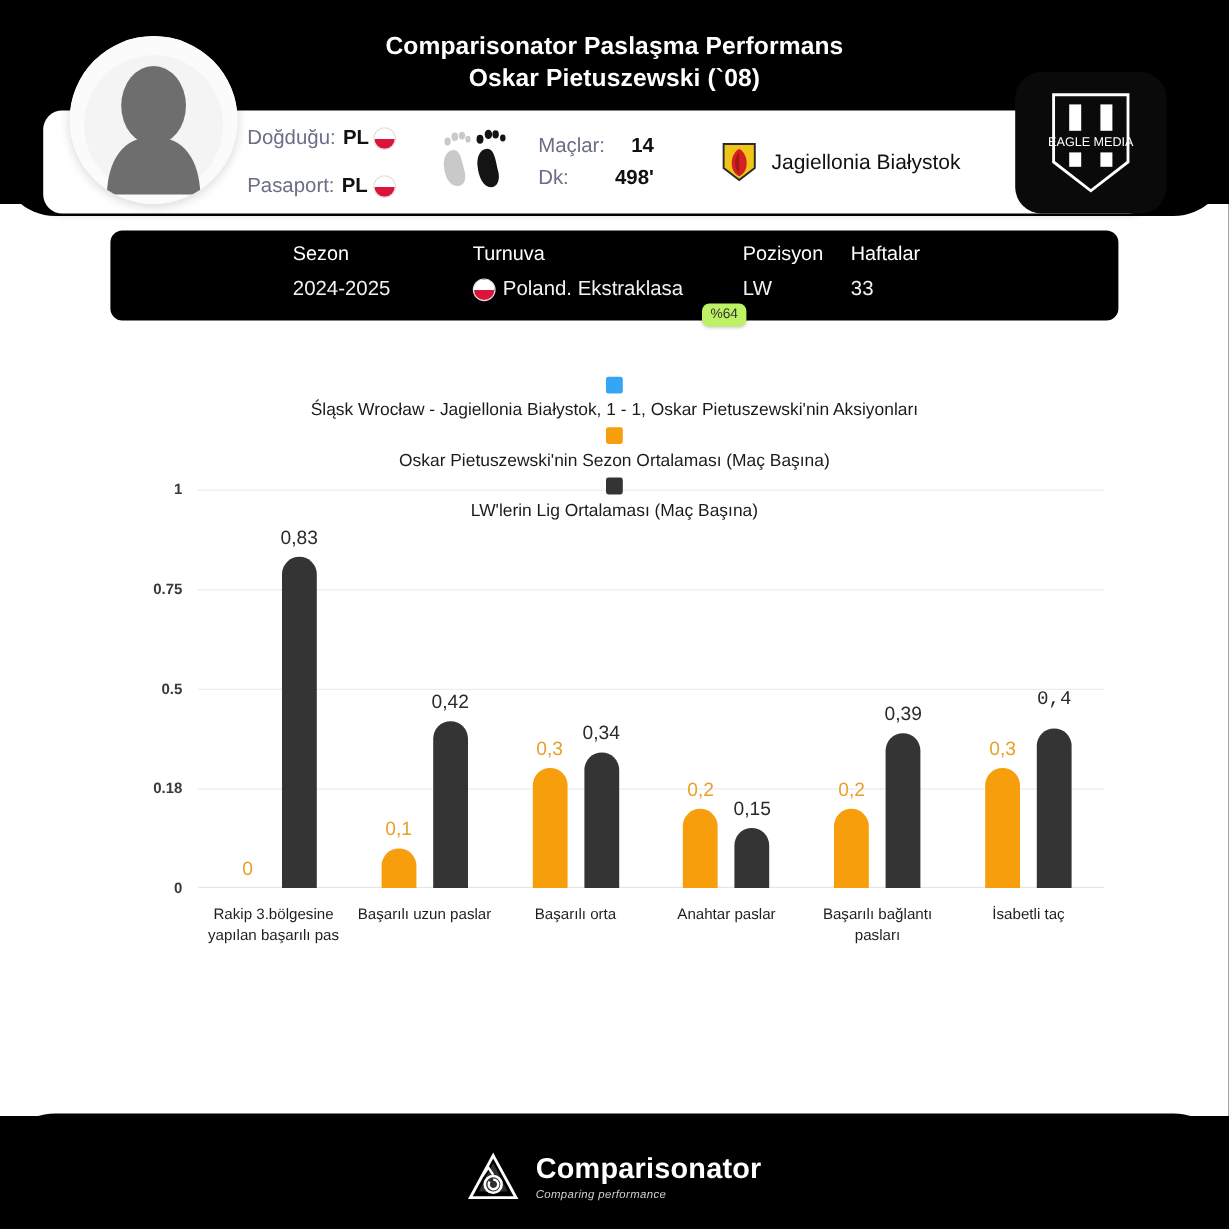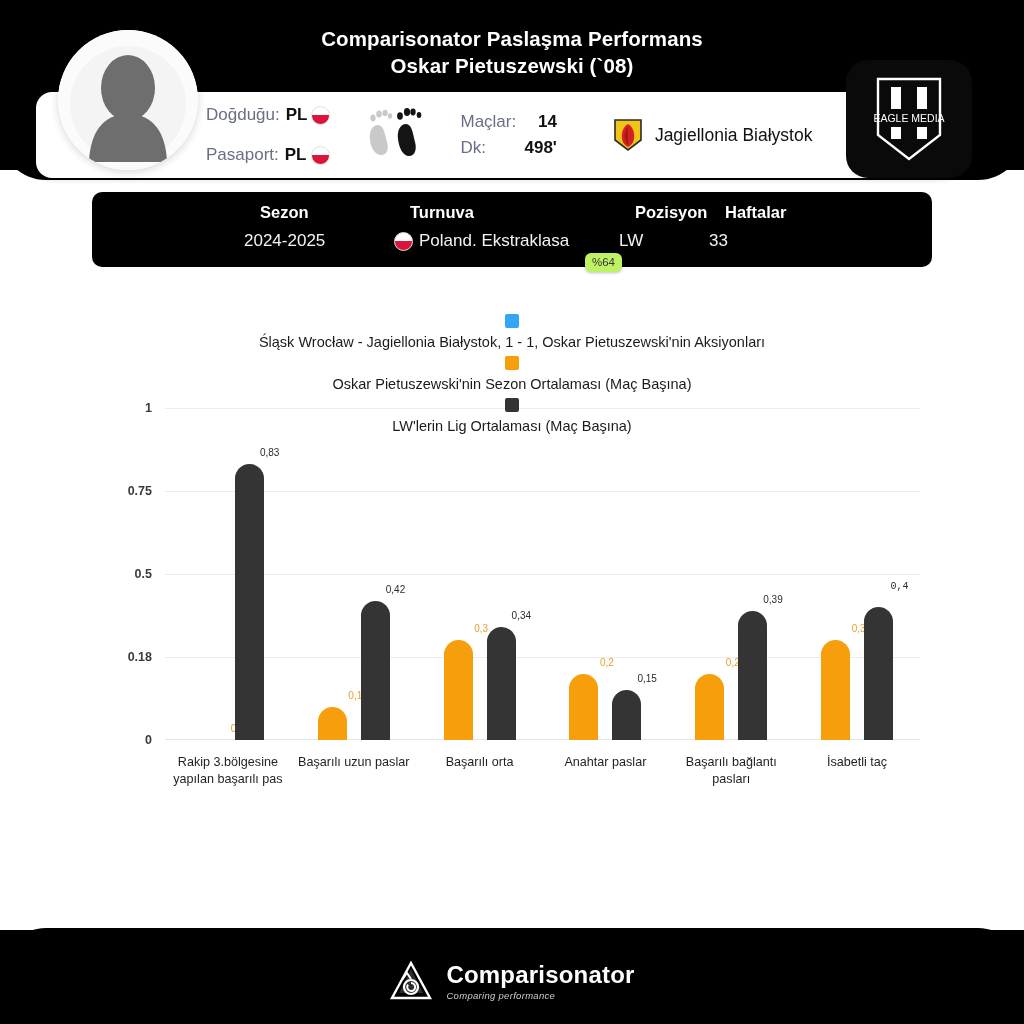--- a/index.html
+++ b/index.html
@@ -75,41 +75,41 @@
   .kv-line { display: flex; align-items: center; font-size: 17px; white-space: nowrap; }
   .kv-key { color: #6a6e86; }
   .kv-val { color: #111; font-weight: bold; margin-left: 6px; }
   .flag-pl {
     display: inline-block; width: 19px; height: 19px; border-radius: 50%;
     margin-left: 4px; vertical-align: middle;
     background: linear-gradient(to bottom, #fff 0 50%, #dc143c 50% 100%);
     border: 1px solid #e2e2e2;
   }
   .feet { margin: 0 20px 0 34px; }
-  .stat-block { display: flex; flex-direction: column; gap: 6px; margin-left: 14px; }
+  .stat-block { display: flex; flex-direction: column; gap: 6px; margin-left: 2px; }
   .stat-line { display: grid; grid-template-columns: 64px auto; font-size: 17px; }
   .stat-key { color: #6a6e86; }
   .stat-val { color: #111; font-weight: bold; text-align: right; }
   .club { display: flex; align-items: center; gap: 12px; margin-left: 56px; }
   .club-name { font-size: 17.5px; color: #111; white-space: nowrap; }
 
   
   .season-strip {
     position: absolute; left: 92px; top: 192px;
     width: 840px; height: 75px;
     background: #000; border-radius: 10px;
     z-index: 18;
   }
   .season-grid {
     display: grid;
     grid-template-columns: 150px 225px 90px 120px;
     padding: 11px 0 0 152px;
     column-gap: 0;
   }
-  .sh { color: #fff; font-weight: bold; font-size: 16.5px; margin-left: 16px; }
+  .sh { color: #fff; font-weight: normal; font-size: 16.5px; }
   .sv { color: #f2f2f2; font-size: 17px; margin-top: 9px; display: flex; align-items: center; }
   .badge-64 {
     position: absolute; left: 493px; top: 61px;
     background: #bef264; color: #333; font-size: 11.5px;
     padding: 3px 7px 4px; border-radius: 6px;
     box-shadow: 0 1px 3px rgba(0,0,0,.25);
     z-index: 40;
   }
 
   
@@ -145,22 +145,22 @@
     font-weight: bold; transform: translateY(-50%);
   }
   .group { position: absolute; bottom: 0; height: 332px; }
   .bar {
     position: absolute; bottom: 0; width: 29px;
     border-radius: 15px 15px 0 0;
   }
   .bar.orange { background: #F79E0C; }
   .bar.dark   { background: #343434; }
   .bar-label {
-    position: absolute; width: 60px; text-align: right;
-    font-size: 10px; white-space: nowrap;
+    position: absolute; width: 60px; text-align: center;
+    font-size: 16px; white-space: nowrap;
   }
   .bar-label.orange { color: #E9A02A; }
   .bar-label.dark   { color: #2b2b2b; }
   .xlabel {
     position: absolute; width: 132px; text-align: center;
     font-size: 12.6px; color: #1f1f1f; line-height: 17px;
   }
 
   
   .footer {

